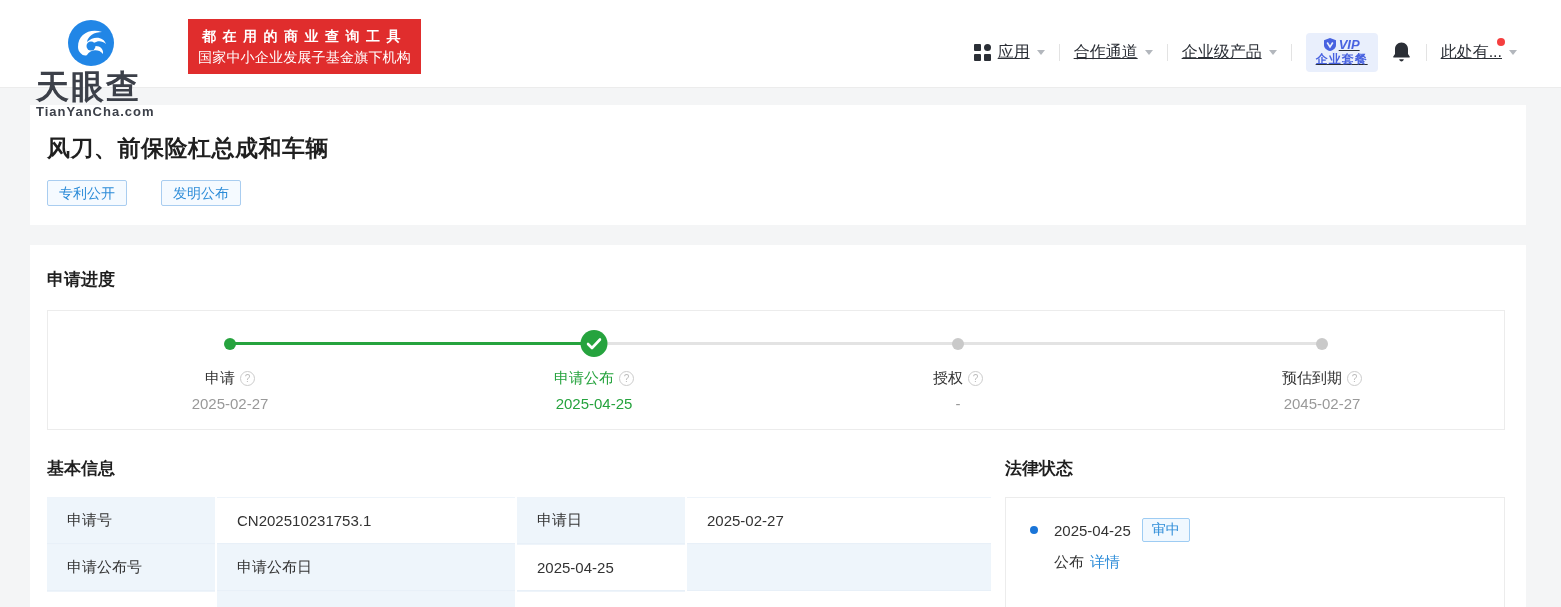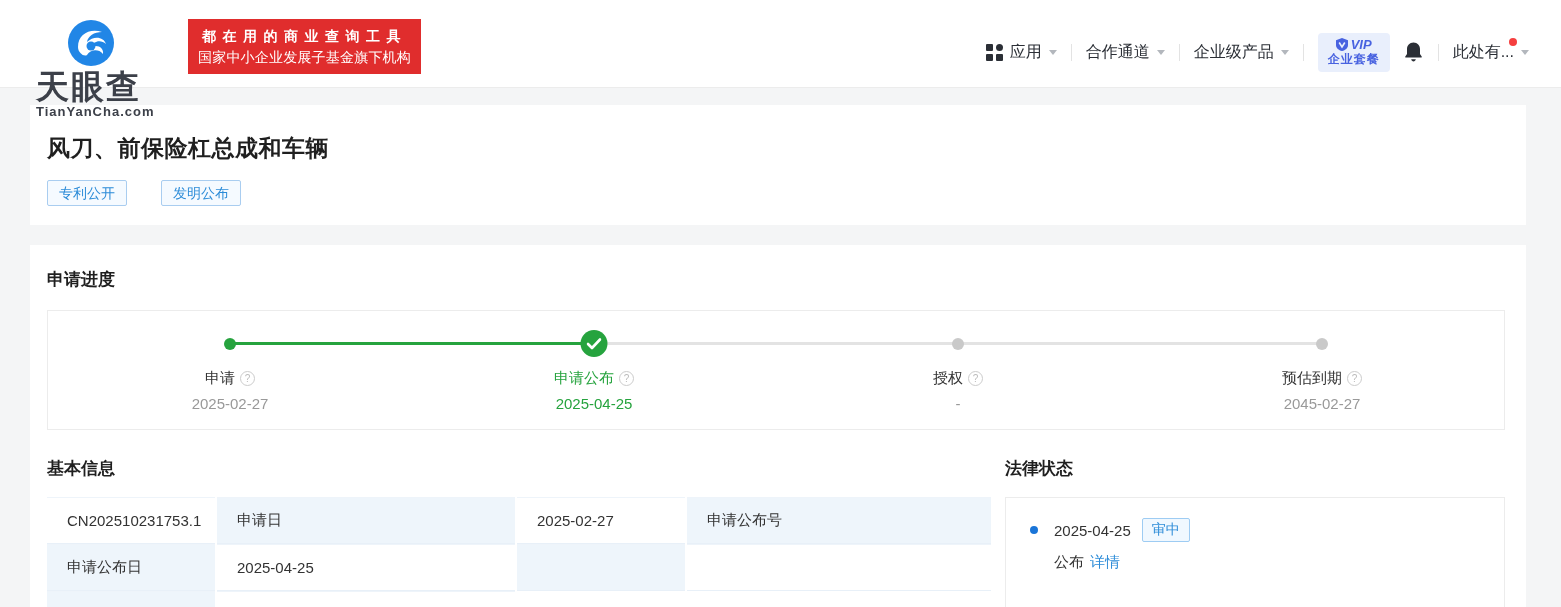--- a/index.html
+++ b/index.html
@@ -22,21 +22,21 @@
   .search-tabs { display:flex; align-items:center; height:24px; }
   .search-tab { font-size:14px; color:#333; margin-right:30px; padding:3px 0; cursor:pointer; }
   .search-tab.active { background:#0084ff; color:#fff; padding:3px 13px; margin-right:20px; }
   .search-row { display:flex; margin-top:0; }
   .search-input-wrap { position:relative; width:393px; }
   .search-input { width:393px; height:35px; border:1px solid #c6d6e8; border-right:none; padding:0 34px 0 12px; font-size:14px; color:#333; outline:none; }
   .search-input::placeholder { color:#b9bec6; }
   .clear-x { position:absolute; right:12px; top:9px; color:#c0c4cb; font-size:15px; cursor:pointer; }
   .search-btn { width:87px; height:35px; background:#0084ff; color:#fff; border:none; font-size:15px; cursor:pointer; }
   
-  .nav { position:absolute; right:32px; top:30px; height:44px; display:flex; align-items:center; font-size:16px; color:#2b2f36; }
+  .nav { position:absolute; right:44px; top:30px; height:44px; display:flex; align-items:center; font-size:16px; color:#2b2f36;text-decoration:underline; }
   .nav-item { display:flex; align-items:center; cursor:pointer; white-space:nowrap; }
   .caret { width:0; height:0; border-left:4.5px solid transparent; border-right:4.5px solid transparent; border-top:5px solid #b3b7bd; margin-left:7px; }
   .nav-divider { width:1px; height:17px; background:#e3e3e3; margin:0 14px; }
   .grid-icon { margin-right:7px; display:inline-flex; }
   .vip-badge { background:#e9effc; border-radius:4px; padding:4px 10px 5px 10px; text-align:center; cursor:pointer; color:#4862e0; }
   .vip-line1 { font-size:13px; font-weight:bold; font-style:italic; display:flex; align-items:center; justify-content:center; line-height:15px; }
   .vip-line1 svg { margin-right:3px; }
   .vip-line2 { font-size:12px; font-weight:bold; line-height:15px; letter-spacing:1px; }
   .bell-wrap { display:flex; align-items:center; cursor:pointer; }
   .user-item { position:relative; }
@@ -207,20 +207,21 @@
             <span class="help">?</span>
           </div>
         <div class="step-date">2045-02-27</div>
       </div>
     </div>
   </div>
 
   <div class="info-col">
     <div class="section-title">基本信息</div>
     <div class="info-table">
+      <div class="cell lab">申请号</div>
       <div class="cell">CN202510231753.1</div>
       <div class="cell lab">申请日</div>
       <div class="cell">2025-02-27</div>
 
       <div class="cell lab">申请公布号</div>
       <div class="cell lab">申请公布日</div>
       <div class="cell">2025-04-25</div>
 
       <div class="cell lab"></div>
       <div class="cell"></div>

